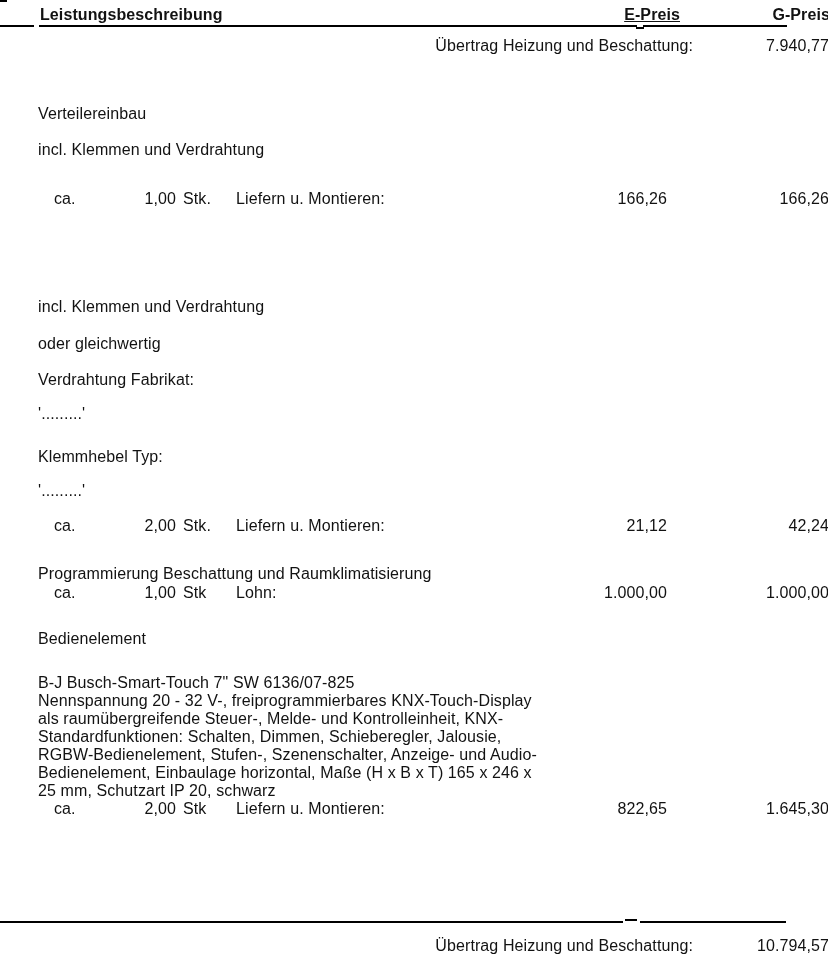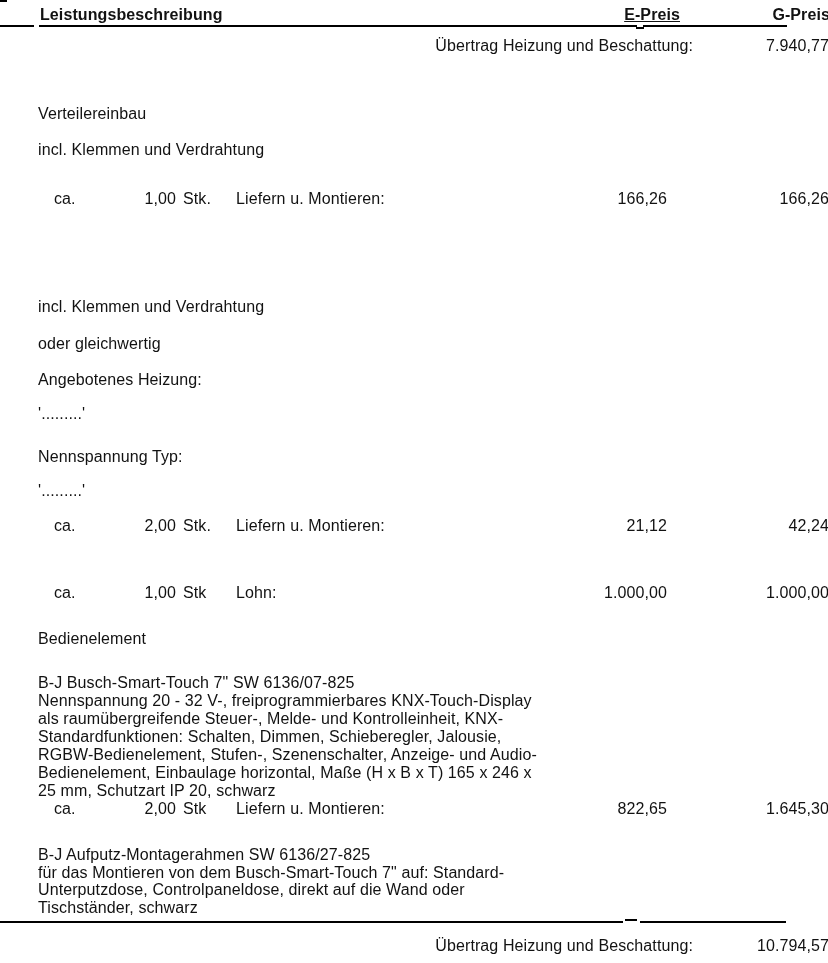--- a/index.html
+++ b/index.html
@@ -55,34 +55,35 @@
     <span class="ca">ca.</span>
     <span class="qty">1,00</span>
     <span class="unit">Stk.</span>
     <span class="lbl">Liefern u. Montieren:</span>
     <span class="ep">166,26</span>
     <span class="gp">166,26</span>
   </div>
 
   <div class="t" style="top:290px;">incl. Klemmen und Verdrahtung</div>
   <div class="t" style="top:327px;">oder gleichwertig</div>
-  <div class="t" style="top:363px;">Angebotenes Heizung:</div>
+  <div class="t" style="top:363px;">Verdrahtung Fabrikat:</div>
   <div class="t" style="top:397px;">'.........'</div>
-  <div class="t" style="top:440px;">Nennspannung Typ:</div>
+  <div class="t" style="top:440px;">Klemmhebel Typ:</div>
   <div class="t" style="top:474px;">'.........'</div>
 
   <div class="prow" style="top:517px;">
     <span class="ca">ca.</span>
     <span class="qty">2,00</span>
     <span class="unit">Stk.</span>
     <span class="lbl">Liefern u. Montieren:</span>
     <span class="ep">21,12</span>
     <span class="gp">42,24</span>
   </div>
 
+  <div class="t" style="top:557px;">Programmierung Beschattung und Raumklimatisierung</div>
 
   <div class="prow" style="top:584px;">
     <span class="ca">ca.</span>
     <span class="qty">1,00</span>
     <span class="unit">Stk</span>
     <span class="lbl">Lohn:</span>
     <span class="ep">1.000,00</span>
     <span class="gp">1.000,00</span>
   </div>
 
@@ -97,24 +98,20 @@
 
   <div class="prow" style="top:800px;">
     <span class="ca">ca.</span>
     <span class="qty">2,00</span>
     <span class="unit">Stk</span>
     <span class="lbl">Liefern u. Montieren:</span>
     <span class="ep">822,65</span>
     <span class="gp">1.645,30</span>
   </div>
 
-  <div class="t" style="top:838px;">B-J Aufputz-Montagerahmen SW 6136/27-825
-für das Montieren von dem Busch-Smart-Touch 7" auf: Standard-
-Unterputzdose, Controlpaneldose, direkt auf die Wand oder
-Tischständer, schwarz</div>
 
   <div class="rule" style="left:0;top:921px;width:623px;"></div>
   <div class="dash" style="left:625px;top:919px;width:12px;"></div>
   <div class="rule" style="left:640px;top:921px;width:146px;"></div>
 
   <div class="carry" style="top:937px;">
     <span class="clbl">Übertrag Heizung und Beschattung:</span>
     <span class="gp">10.794,57</span>
   </div>
 

